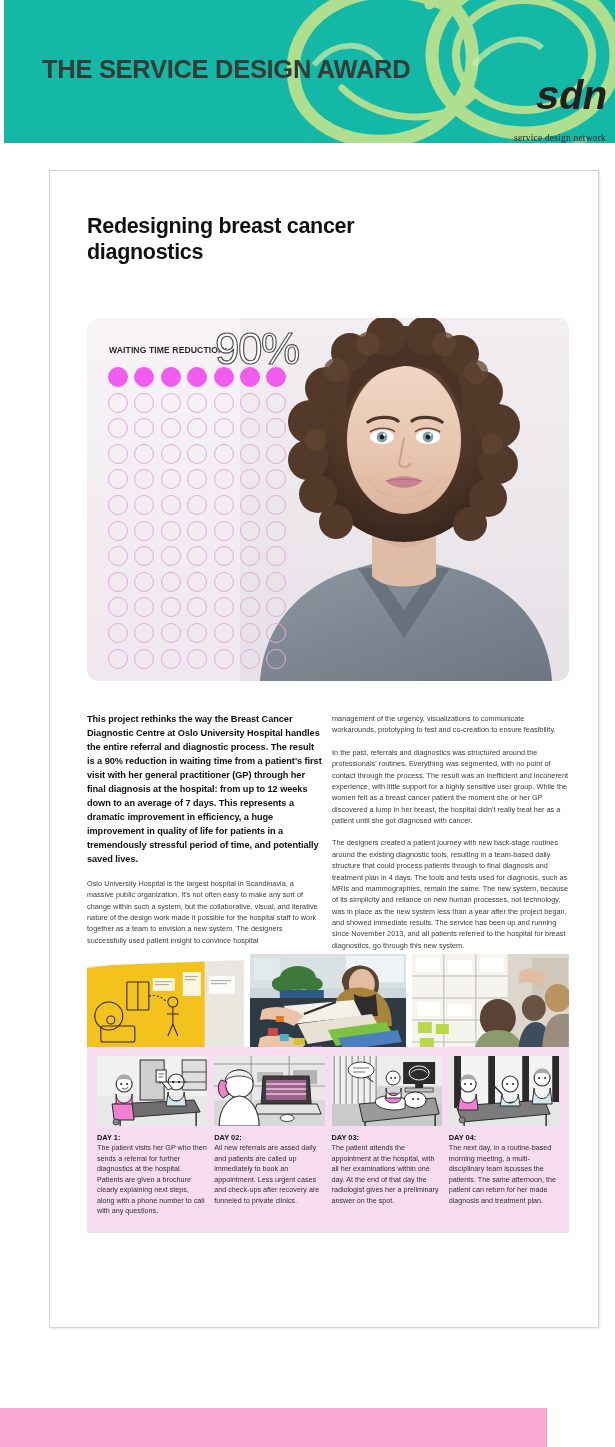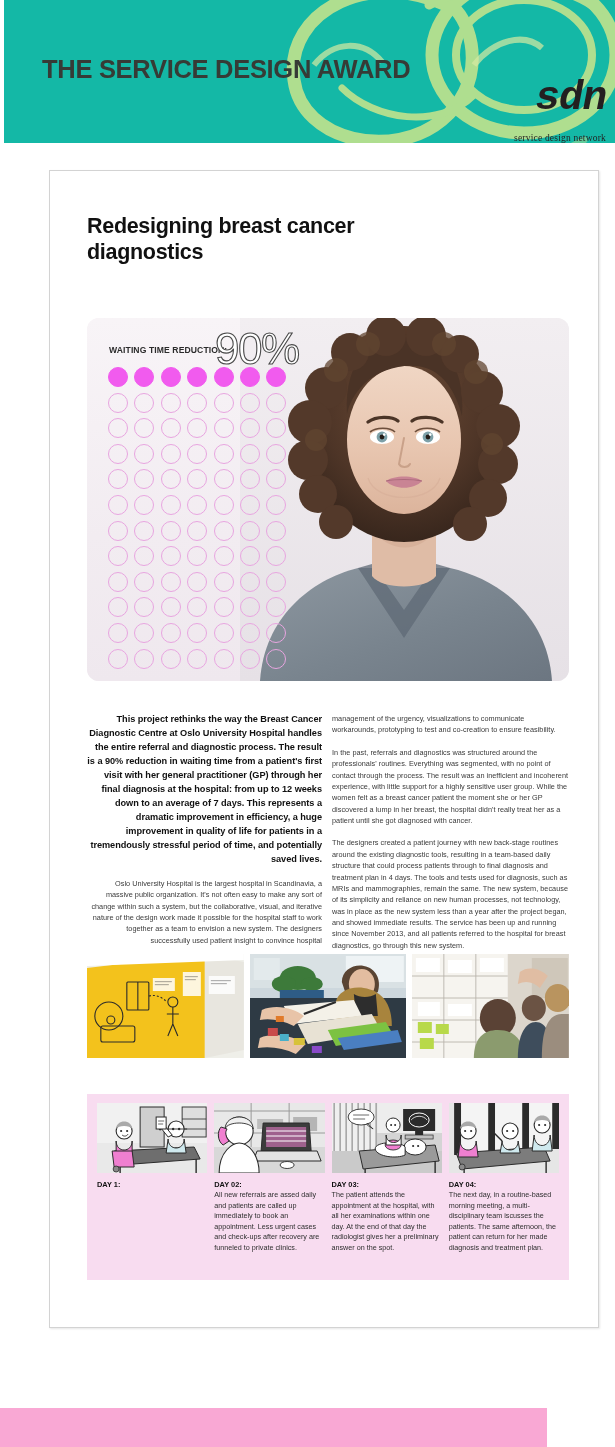--- a/index.html
+++ b/index.html
@@ -142,21 +142,20 @@
     width: 329px; height: 363px;
     overflow: hidden;
   }
   .hero-photo svg { display:block; }
 
   
   .col-left {
     position: absolute;
     left: 37px; top: 542px;
     width: 235px;
-    text-align: right;
   }
   .col-right {
     position: absolute;
     left: 282px; top: 542px;
     width: 237px;
   }
   .lead {
     font-size: 9.2px;
     font-weight: bold;
     line-height: 1.52;
@@ -183,21 +182,21 @@
   .photo-cell {
     flex: 1;
     height: 104px;
     overflow: hidden;
     position: relative;
   }
 
   
   .comic-band {
     position: absolute;
-    left: 37px; top: 923px;
+    left: 37px; top: 876px;
     width: 482px; height: 186px;
     background: #f8dcf0;
   }
   .comic-row {
     position: absolute;
     left: 10px; top: 9px;
     width: 462px; height: 70px;
     display: flex;
     gap: 7px;
   }
@@ -706,20 +705,21 @@
           <circle cx="91" cy="22" r="1.1" fill="#2b2b2b"></circle>
             <circle cx="97" cy="22" r="1.1" fill="#2b2b2b"></circle>
           <path d="M86 32 C86 46 102 46 102 32 L104 48 L84 48 Z" fill="#cfe9ee" stroke="#2b2b2b" stroke-width="1"></path>
         </svg>
       </div>
     </div>
 
     <div class="day-row">
       <div class="day-col">
         <div class="day-title">DAY 1:</div>
+        <div class="day-text">The patient visits her GP who then sends a referral for further diagnostics at the hospital. Patients are given a brochure clearly explaining next steps, along with a phone number to call with any questions.</div>
       </div>
       <div class="day-col">
         <div class="day-title">DAY 02:</div>
         <div class="day-text">All new referrals are assed daily and patients are called up immediately to book an appointment. Less urgent cases and check-ups after recovery are funneled to private clinics.</div>
       </div>
       <div class="day-col">
         <div class="day-title">DAY 03:</div>
         <div class="day-text">The patient attends the appointment at the hospital, with all her examinations within one day. At the end of that day the radiologist gives her a preliminary answer on the spot.</div>
       </div>
       <div class="day-col">

